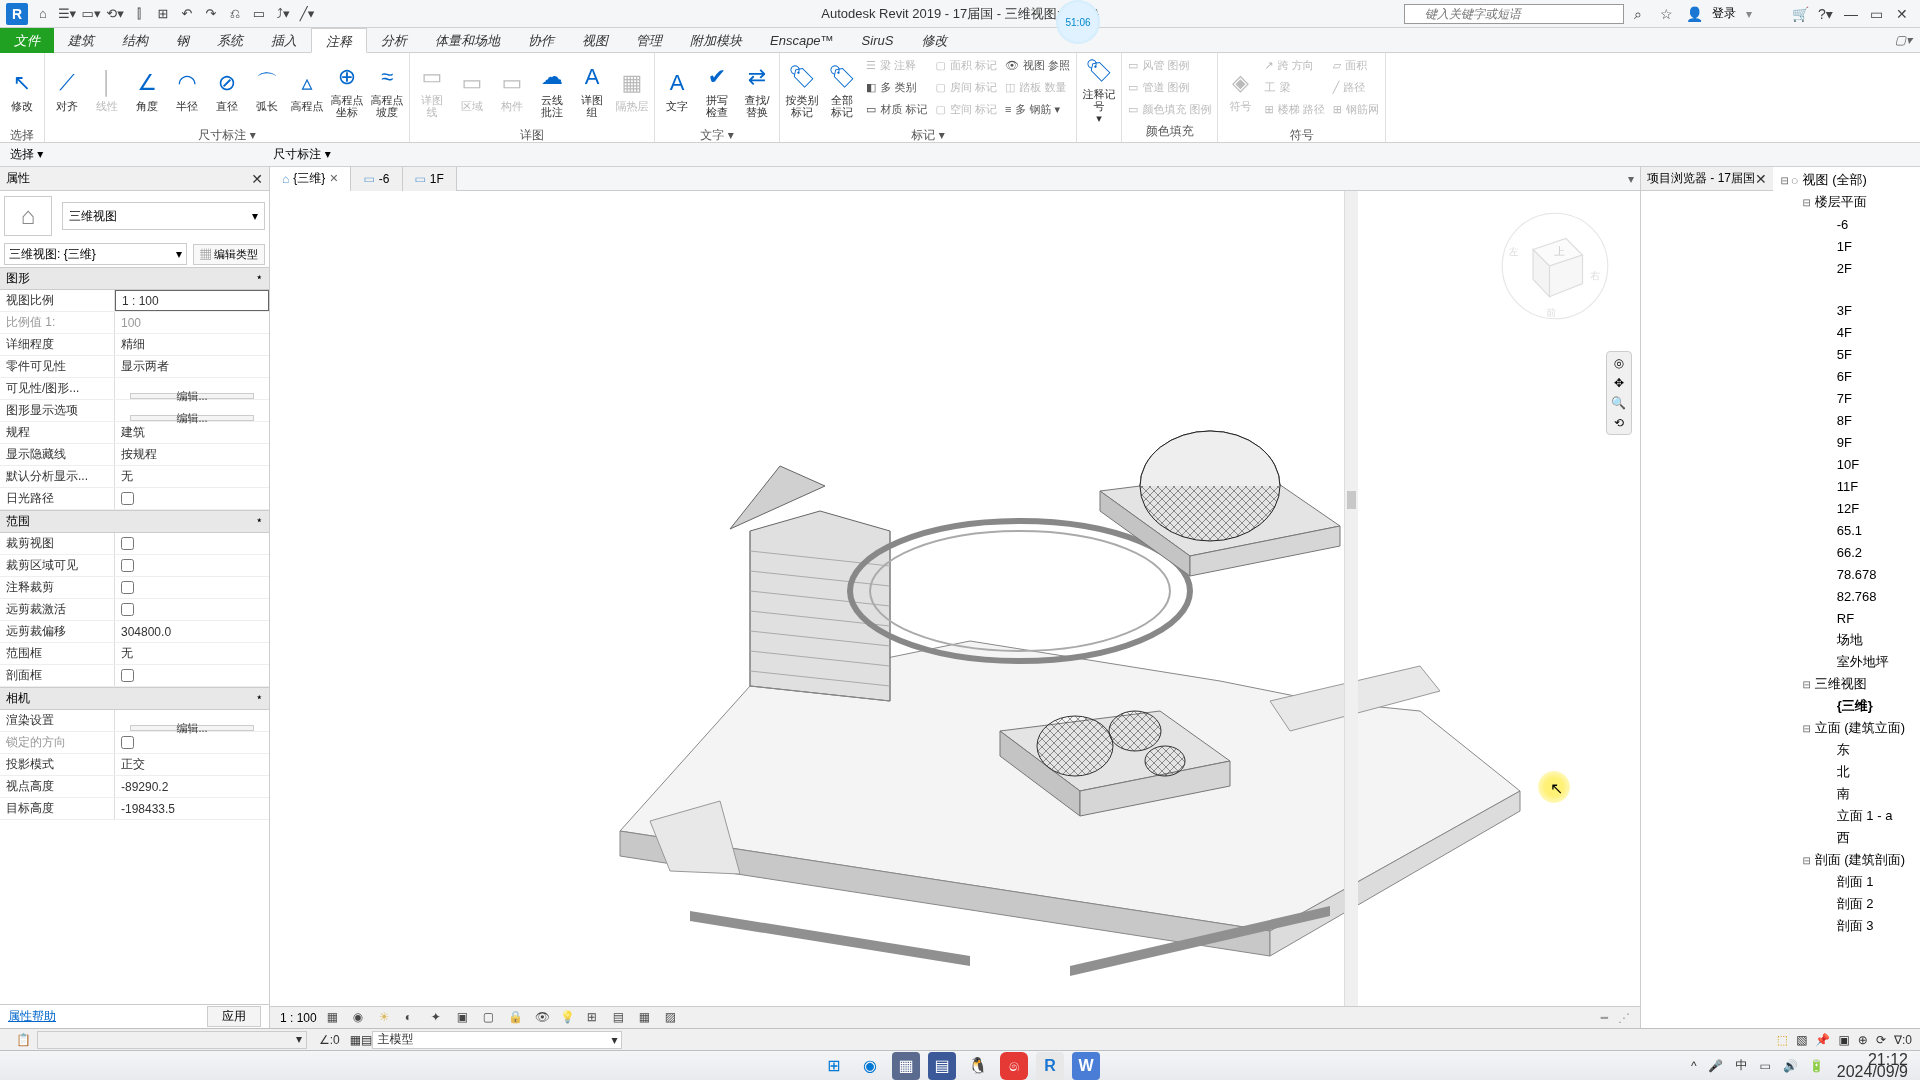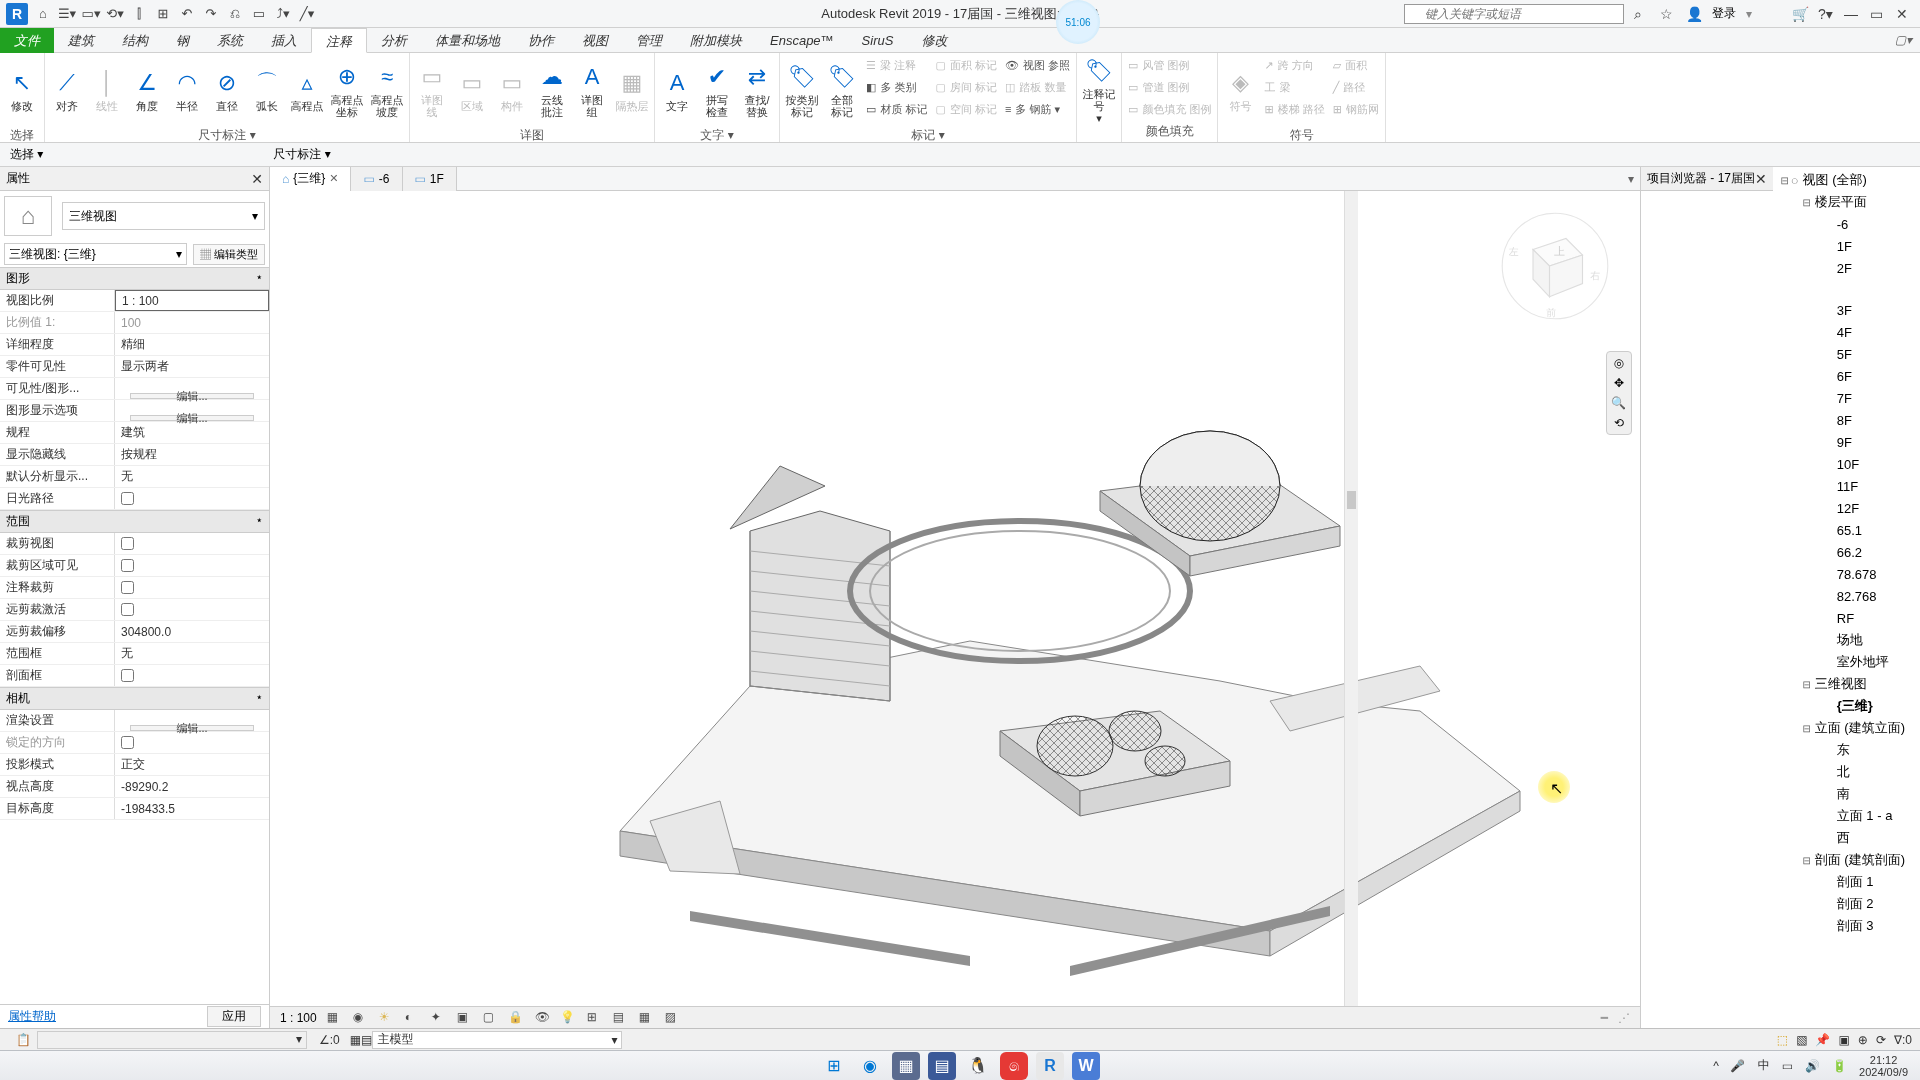--- a/index.html
+++ b/index.html
@@ -65,21 +65,21 @@
 .tree-toggle { width:12px; text-align:center; color:#666; font-size:10px; }
 .tree-label { padding-left:2px; }
 .tree-label.bold { font-weight:bold; }
 .status-bar { height:22px; background:#f0f0f0; border-top:1px solid #c0c0c0; display:flex; align-items:center; padding:0 8px; font-size:12px; color:#333; }
 .status-right { margin-left:auto; display:flex; gap:8px; align-items:center; }
 .status-select { border:1px solid #ccc; background:#fff; height:18px; min-width:250px; padding:0 4px; display:flex; align-items:center; justify-content:space-between; }
 .taskbar { height:30px; background:linear-gradient(#f4f5f7,#e8eaee); border-top:1px solid #bcc0c5; display:flex; align-items:center; position:relative; }
 .tb-center { position:absolute; left:50%; transform:translateX(-50%); display:flex; gap:8px; }
 .tb-icon { width:28px; height:28px; display:flex; align-items:center; justify-content:center; font-size:16px; border-radius:4px; }
 .tb-right { margin-left:auto; display:flex; align-items:center; gap:12px; padding-right:12px; font-size:12px; color:#333; }
-.tb-time { text-align:center; font-size:11px; line-height:12px; }
+.tb-time { text-align:right; font-size:16px; line-height:12px; }
 .cursor-highlight { position:absolute; width:32px; height:32px; background:radial-gradient(circle,#fff176 40%,rgba(255,241,118,0)); border-radius:50%; pointer-events:none; }
 .cursor-arrow { position:absolute; font-size:16px; color:#000; pointer-events:none; }
 .mini-scroll { position:absolute; right:0; top:0; bottom:0; width:14px; background:#f0f0f0; border-left:1px solid #ddd; }
 .mini-thumb { background:#c8c8c8; position:absolute; left:2px; right:2px; }
 </style>
 </head>
 <body>
 
 <div class="titlebar">
   <div class="qat">

